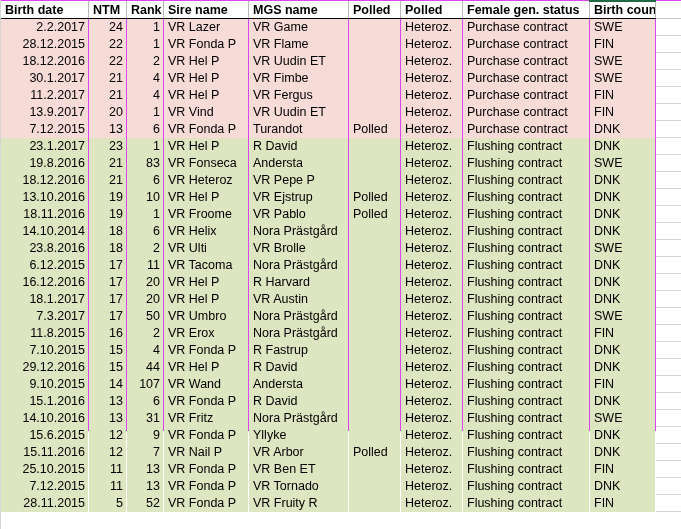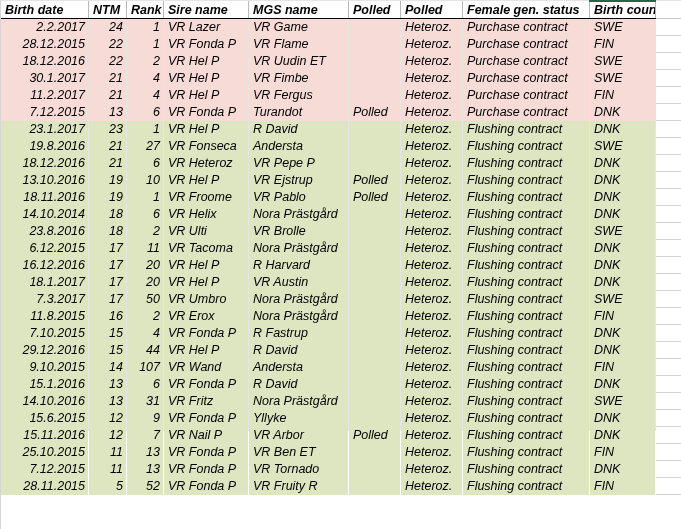--- a/index.html
+++ b/index.html
@@ -12,22 +12,21 @@
     height: 529px;
     overflow: hidden;
     font-family: "Liberation Sans", sans-serif;
     font-size: 12px;
     color: #000000;
   }
   #sheet {
     position: relative;
     width: 681px;
     height: 431px;
-    background: #e5e5e5;
-    font-style: italic;
+    background: #d946ef;
   }
   table.grid {
     border-collapse: collapse;
     table-layout: fixed;
     width: 681px;
   }
   table.grid col.c-birthdate   { width: 88px; }
   table.grid col.c-ntm         { width: 38px; }
   table.grid col.c-rank        { width: 37px; }
   table.grid col.c-sire        { width: 85px; }
@@ -184,20 +183,32 @@
           <td class="fill num">4</td>
           <td class="fill txt sep-l">VR Hel P</td>
           <td class="fill txt sep-l">VR Fergus</td>
           <td class="fill txt sep-l"></td>
           <td class="fill txt sep-l">Heteroz.</td>
           <td class="fill txt sep-l">Purchase contract</td>
           <td class="fill txt sep-l">FIN</td>
           <td class="trail"></td>
         </tr>
         <tr class="grp-pink">
+          <td class="fill num">13.9.2017</td>
+          <td class="fill num">20</td>
+          <td class="fill num">1</td>
+          <td class="fill txt sep-l">VR Vind</td>
+          <td class="fill txt sep-l">VR Uudin ET</td>
+          <td class="fill txt sep-l"></td>
+          <td class="fill txt sep-l">Heteroz.</td>
+          <td class="fill txt sep-l">Purchase contract</td>
+          <td class="fill txt sep-l">FIN</td>
+          <td class="trail"></td>
+        </tr>
+        <tr class="grp-pink">
           <td class="fill num">7.12.2015</td>
           <td class="fill num">13</td>
           <td class="fill num">6</td>
           <td class="fill txt sep-l">VR Fonda P</td>
           <td class="fill txt sep-l">Turandot</td>
           <td class="fill txt sep-l">Polled</td>
           <td class="fill txt sep-l">Heteroz.</td>
           <td class="fill txt sep-l">Purchase contract</td>
           <td class="fill txt sep-l">DNK</td>
           <td class="trail"></td>
@@ -210,21 +221,21 @@
           <td class="fill txt sep-l">R David</td>
           <td class="fill txt sep-l"></td>
           <td class="fill txt sep-l">Heteroz.</td>
           <td class="fill txt sep-l">Flushing contract</td>
           <td class="fill txt sep-l">DNK</td>
           <td class="trail"></td>
         </tr>
         <tr class="grp-green">
           <td class="fill num">19.8.2016</td>
           <td class="fill num">21</td>
-          <td class="fill num">27</td>
+          <td class="fill num">83</td>
           <td class="fill txt sep-l">VR Fonseca</td>
           <td class="fill txt sep-l">Andersta</td>
           <td class="fill txt sep-l"></td>
           <td class="fill txt sep-l">Heteroz.</td>
           <td class="fill txt sep-l">Flushing contract</td>
           <td class="fill txt sep-l">SWE</td>
           <td class="trail"></td>
         </tr>
         <tr class="grp-green">
           <td class="fill num">18.12.2016</td>

